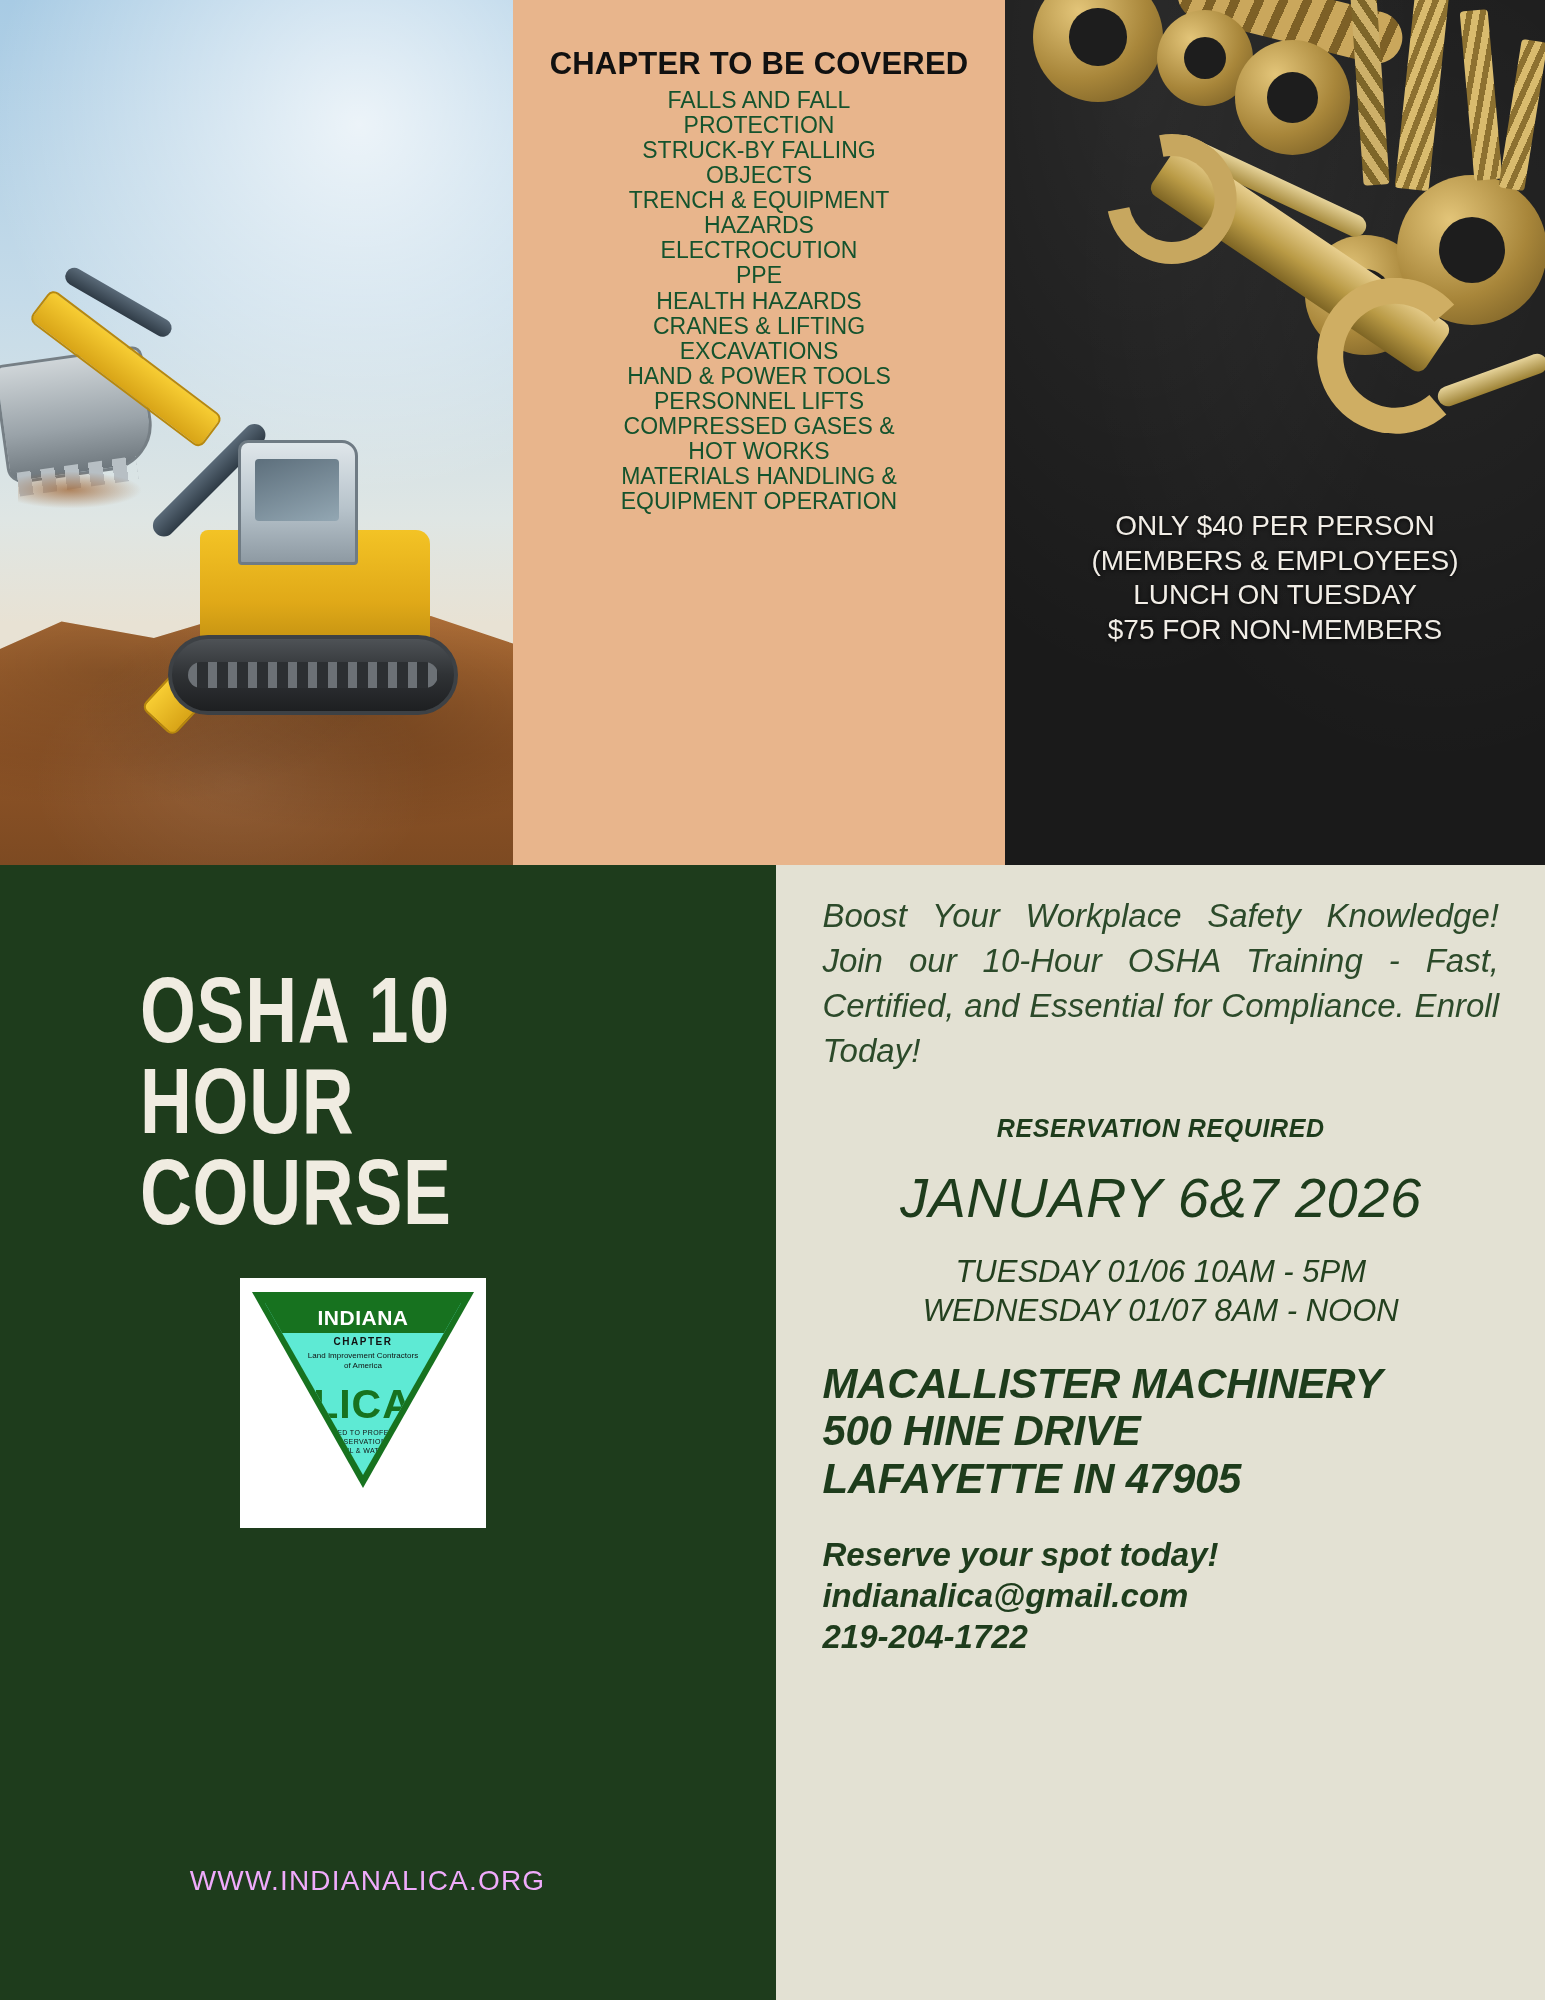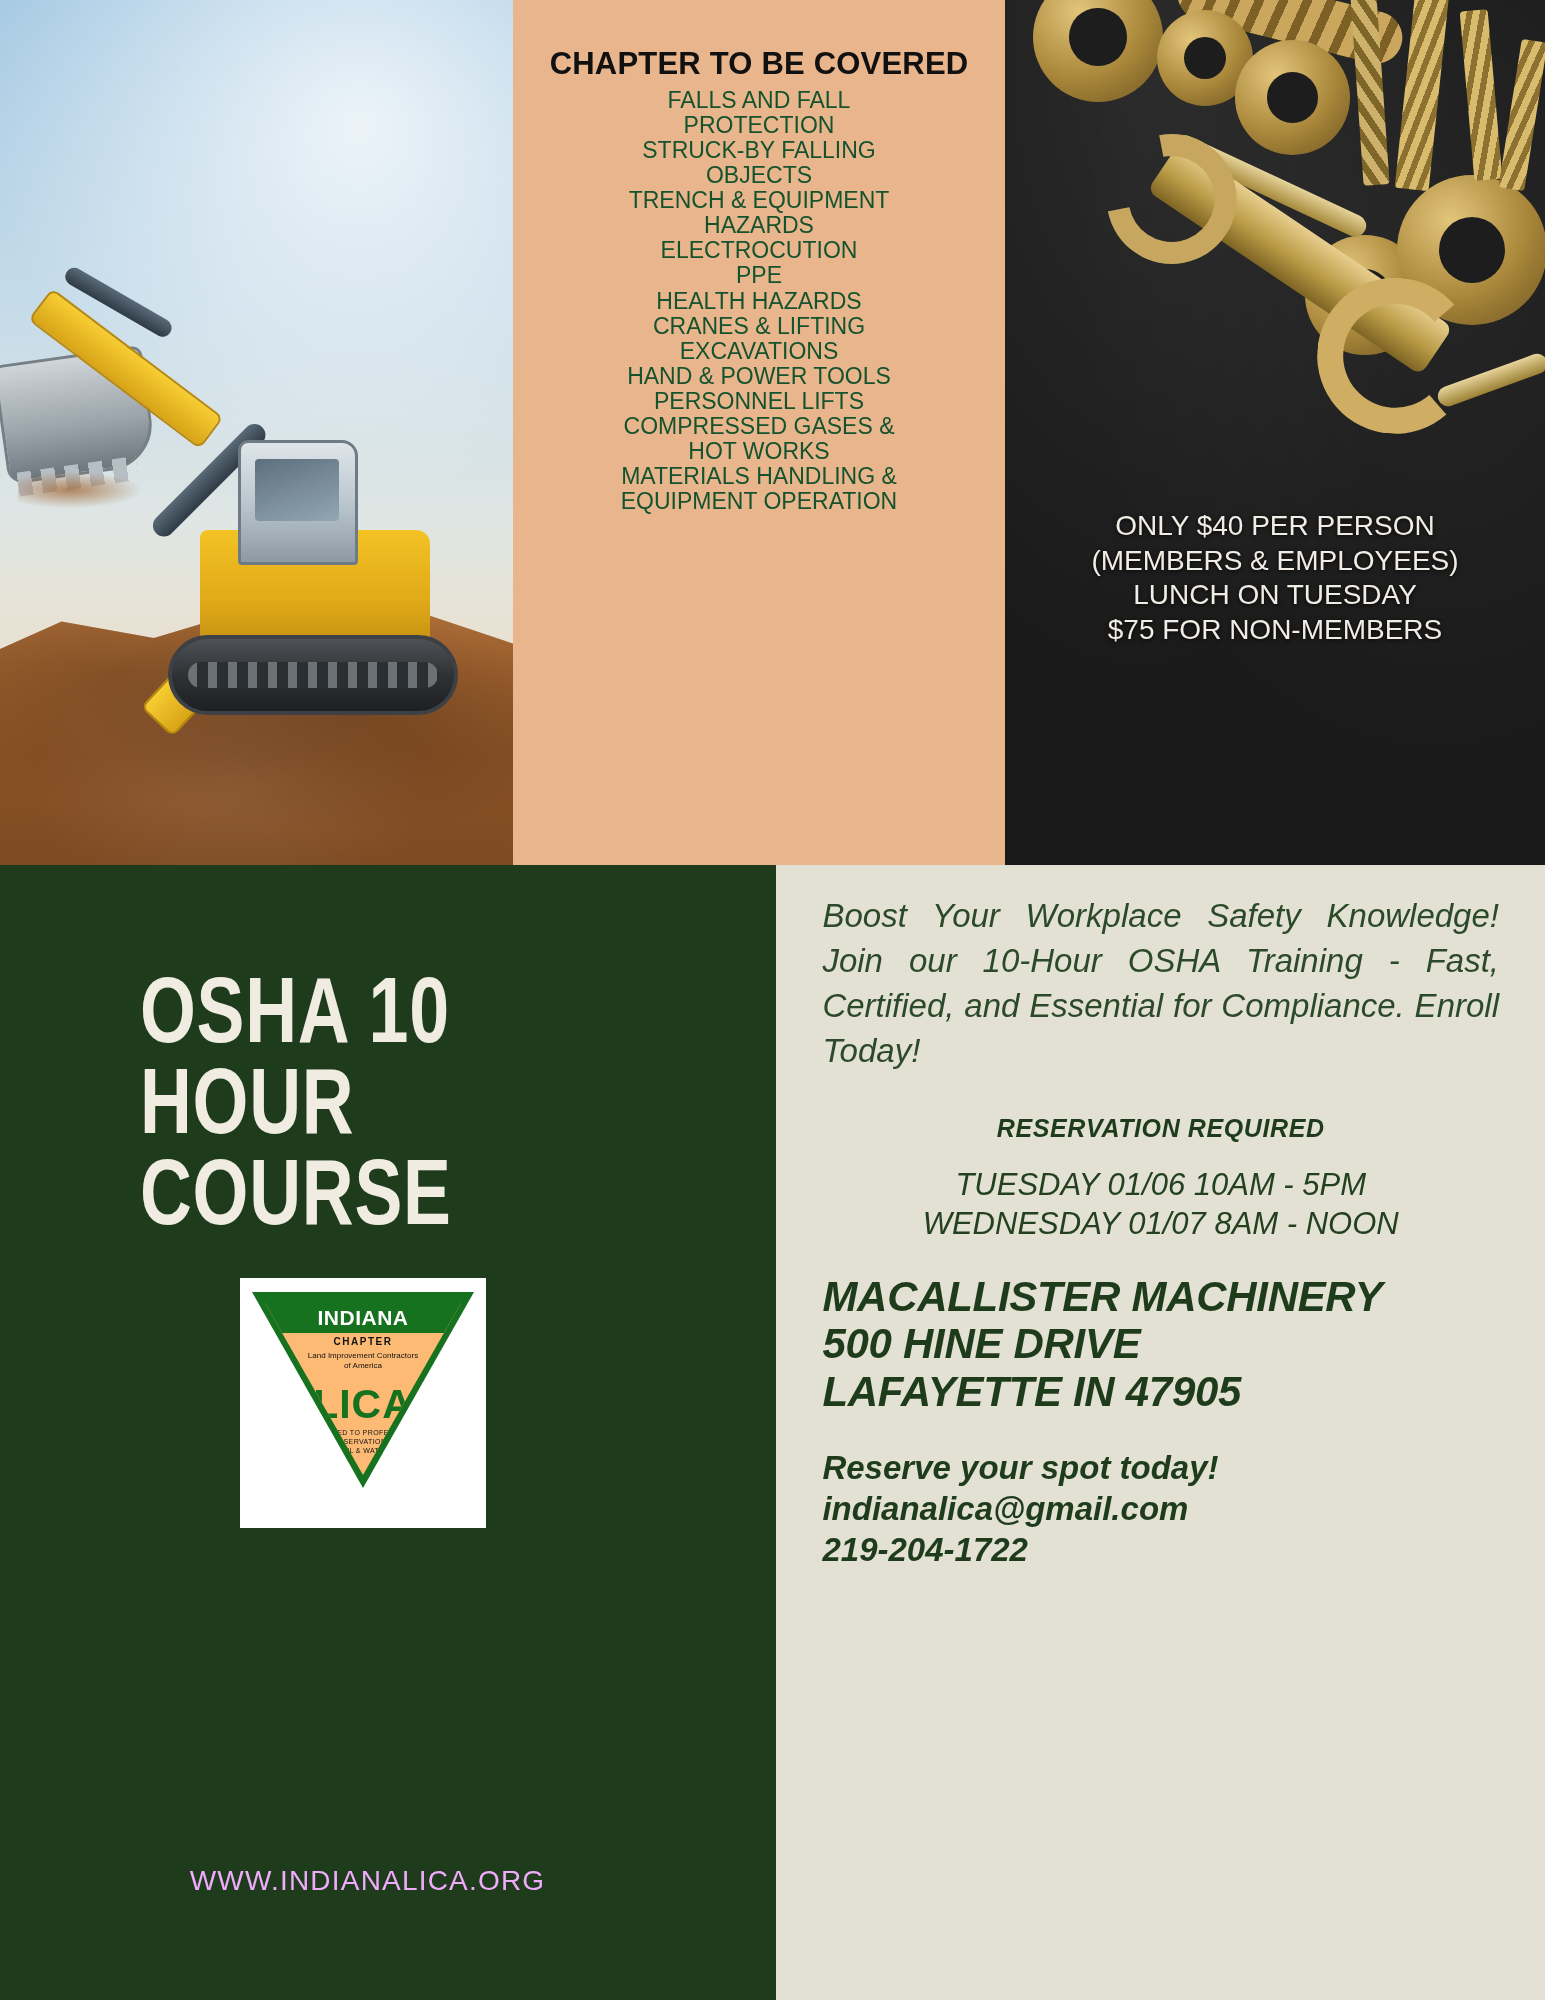--- a/index.html
+++ b/index.html
@@ -307,21 +307,21 @@
   }
   .lica-tri-shape {
     position: absolute; inset: 0;
     background: #17721f;
     clip-path: polygon(0 0, 100% 0, 50% 100%);
   }
   .lica-inner {
     position: absolute;
     left: 13px; top: 11px;
     width: 196px; height: 172px;
-    background: #fdba74;
+    background: #5eead4;
     clip-path: polygon(0 0, 100% 0, 50% 100%);
   }
   .lica-band {
     position: absolute; left: 0; top: 0; width: 100%; height: 30px;
     background: #17721f;
     display: flex; align-items: center; justify-content: center;
     color: #ffffff; font-weight: bold; font-size: 21px; letter-spacing: .5px;
   }
   .lica-chapter {
     position: absolute; top: 33px; width: 100%; text-align: center;
@@ -498,20 +498,21 @@
           </div>
         </div>
       </div>
 
       <div class="site-url">WWW.INDIANALICA.ORG</div>
     </div>
 
     <div class="right-panel">
       <div class="blurb">Boost Your Workplace Safety Knowledge! Join our 10-Hour OSHA Training - Fast, Certified, and Essential for Compliance. Enroll Today!</div>
       <div class="reservation">RESERVATION REQUIRED</div>
+      <div class="dates-main">JANUARY 6&amp;7 2026</div>
       <div class="dates-detail">
         <div>TUESDAY 01/06  10AM - 5PM</div>
         <div>WEDNESDAY 01/07  8AM - NOON</div>
       </div>
       <div class="venue">
         <div>MACALLISTER MACHINERY</div>
         <div>500 HINE DRIVE</div>
         <div>LAFAYETTE IN 47905</div>
       </div>
       <div class="contact">

